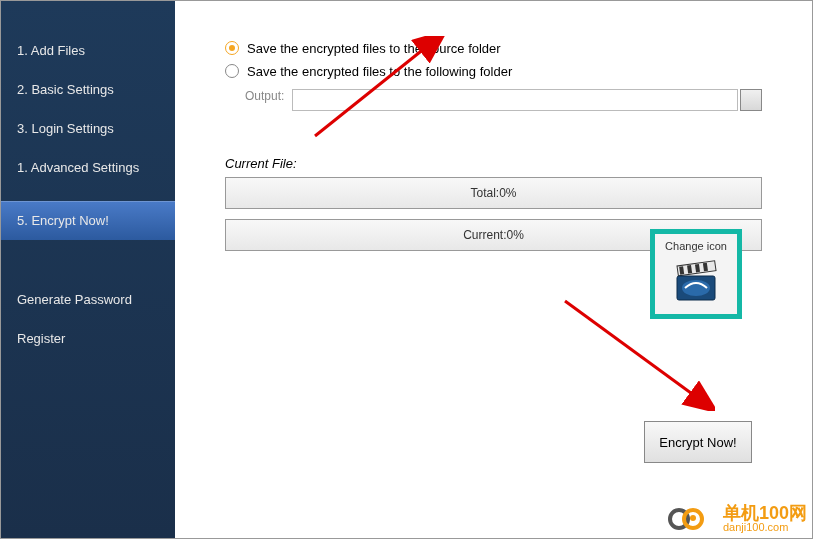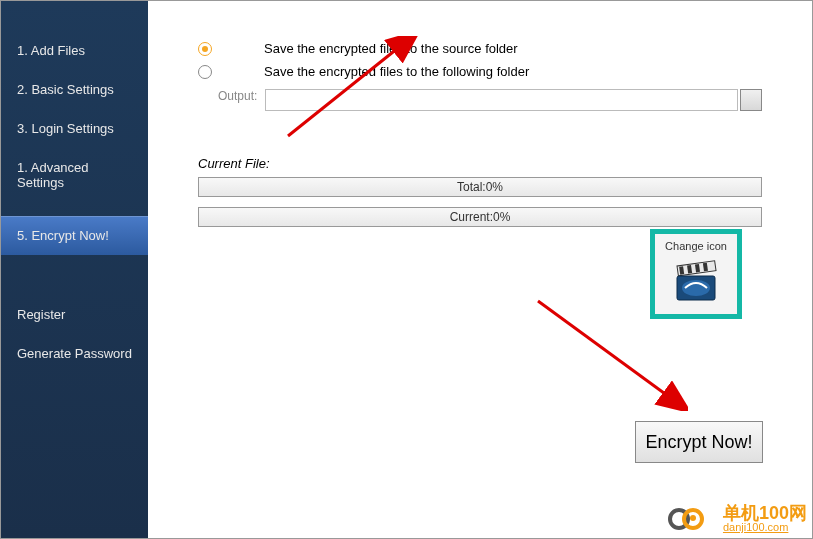--- a/index.html
+++ b/index.html
@@ -12,21 +12,21 @@
       overflow: hidden;
       position: relative;
     }
     .container {
       display: flex;
       width: 100%;
       height: 100%;
       border: 1px solid #999;
     }
     .sidebar {
-      width: 147px;
+      width: 174px;
       background: linear-gradient(to bottom, #1e3a5a 0%, #1a2f4a 100%);
       padding-top: 30px;
       flex-shrink: 0;
     }
     .sidebar-item {
       color: #e8e8e8;
       padding: 12px 16px;
       cursor: pointer;
       font-size: 13px;
       position: relative;
@@ -49,23 +49,22 @@
     }
     .sidebar-spacer { height: 40px; }
     .main {
       flex: 1;
       background: #fff;
       padding: 40px 50px 30px 50px;
       position: relative;
     }
     .radio-row {
       display: flex;
-      align-items: flex-end;
+      align-items: flex-start;
       margin-bottom: 8px;
-      gap: 44px;
     }
     .radio {
       width: 14px; height: 14px;
       border-radius: 50%;
       border: 1px solid #888;
       margin-right: 8px;
       background: #fff;
       display: inline-flex;
       align-items: center;
       justify-content: center;
@@ -106,21 +105,21 @@
       cursor: pointer;
     }
     .current-file-label {
       margin-top: 45px;
       font-size: 13px;
       color: #000;
       font-style: italic;
     }
     .progress-bar {
       width: 100%;
-      height: 20px;
+      height: 32px;
       border: 1px solid #999;
       background: linear-gradient(to bottom, #f8f8f8, #e8e8e8);
       margin-top: 6px;
       display: flex;
       align-items: center;
       justify-content: center;
       font-size: 12px;
       color: #333;
     }
     .change-icon-panel {
@@ -139,27 +138,27 @@
       margin-bottom: 6px;
     }
     .icon-preview {
       width: 50px; height: 48px;
       margin: 0 auto;
       cursor: pointer;
       position: relative;
     }
     .encrypt-btn {
       position: absolute;
-      right: 49px;
+      right: 60px;
       bottom: 75px;
-      width: 128px;
+      width: 108px;
       height: 42px;
       border: 1px solid #888;
       background: linear-gradient(to bottom, #f8f8f8, #e0e0e0);
-      font-size: 18px;
+      font-size: 13px;
       cursor: pointer;
     }
     .arrow {
       position: absolute;
       pointer-events: none;
     }
     .watermark {
       position: absolute;
       right: 6px;
       bottom: 6px;
@@ -172,35 +171,35 @@
     .wm-logo {
       position: relative;
       width: 42px; height: 28px;
     }
     .wm-circle {
       position: absolute;
       border-radius: 50%;
       border: 4px solid;
     }
     .wm-text-cn { font-size: 18px; color: #f39c12; font-weight: bold; line-height: 1; }
-    .wm-text-en { font-size: 11px; color: #f39c12; line-height: 1; text-decoration: underline; }
+    .wm-text-en { font-size: 11px; color: #f39c12; line-height: 1; }
   </style>
 </head>
 <body>
 
 <div class="container">
   <div class="sidebar">
     <div class="sidebar-item"><span>1. Add Files</span></div>
     <div class="sidebar-item"><span>2. Basic Settings</span></div>
     <div class="sidebar-item"><span>3. Login Settings</span></div>
     <div class="sidebar-item"><span>1. Advanced Settings</span></div>
     <div class="sidebar-item active"><span>5. Encrypt Now!</span></div>
     <div class="sidebar-spacer"></div>
+    <div class="sidebar-item"><span>Generate Password</span></div>
     <div class="sidebar-item"><span>Register</span></div>
-    <div class="sidebar-item"><span>Generate Password</span></div>
   </div>
 
   <div class="main">
     <div class="radio-row">
       <span class="radio selected"></span>
       <span>Save the encrypted files to the source folder</span>
     </div>
     <div class="radio-row">
       <span class="radio"></span>
       <span>Save the encrypted files to the following folder</span>

